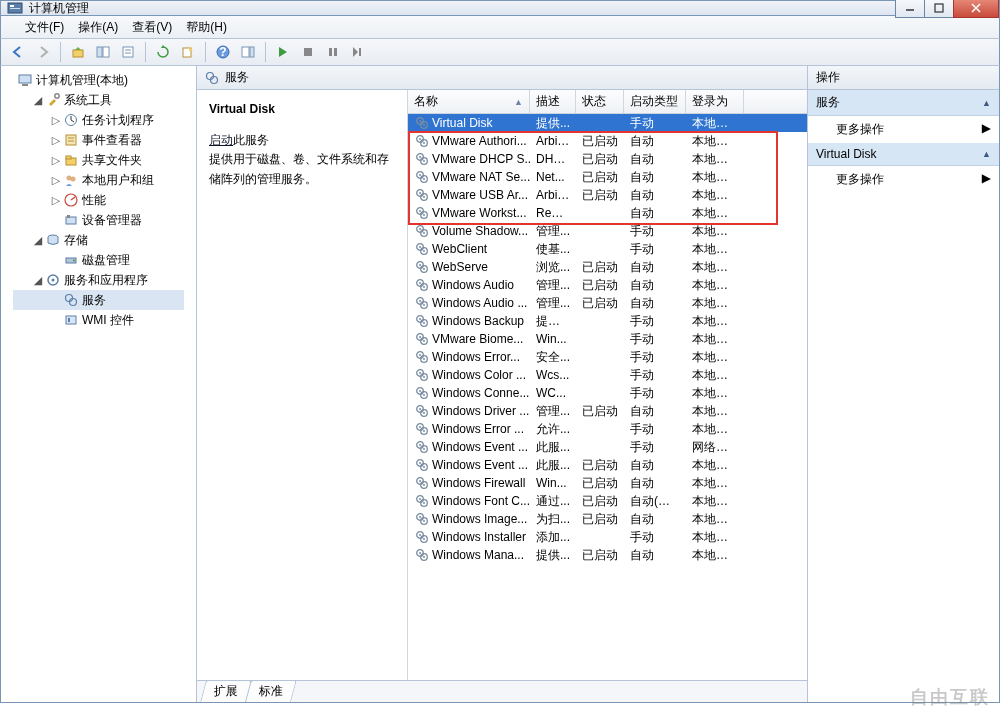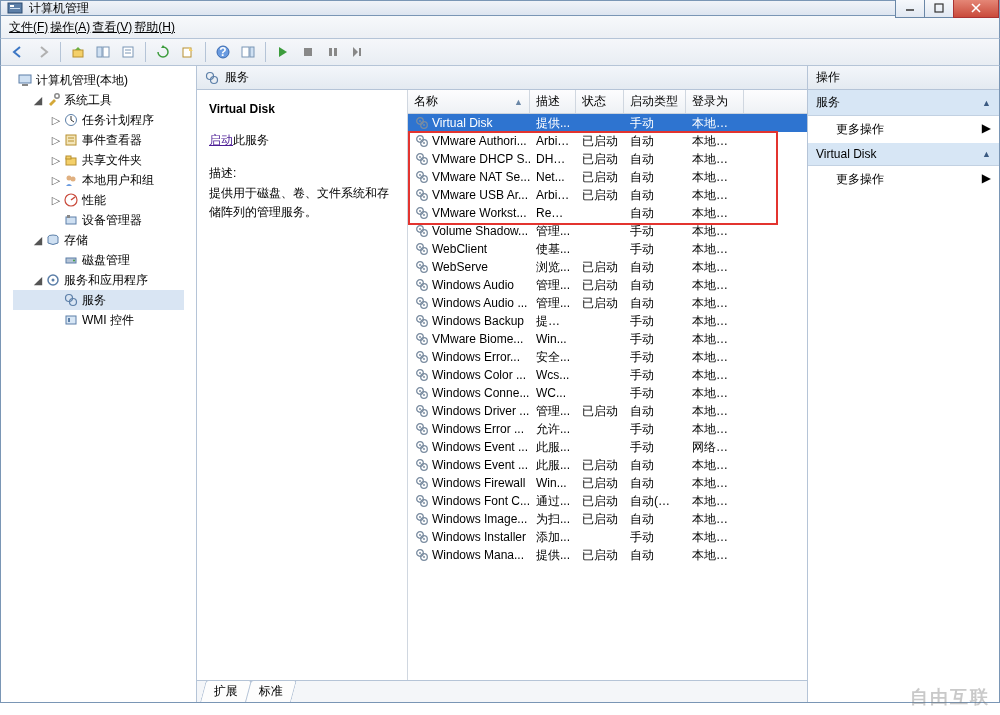--- a/index.html
+++ b/index.html
@@ -8,21 +8,21 @@
 
 .titlebar { height: 16px; background: linear-gradient(#f0f3f8, #dde5f0); border: 1px solid #7a96b5; display: flex; align-items: center; padding-left: 6px; }
 .titlebar .app-icon { width: 16px; height: 16px; margin-right: 6px; display: inline-block; }
 .titlebar .app-icon svg { width:16px; height:16px; }
 .win-controls { margin-left: auto; display: flex; }
 .win-btn { width: 30px; height: 20px; border: 1px solid #6a87a7; margin-left: -1px; display: flex; align-items: center; justify-content: center; background: linear-gradient(#f7f9fc,#e1e8f2); }
 .win-btn.close { background: linear-gradient(#e68a7a,#c94a3b); color:#fff; width:46px; border-color:#a33; }
 .win-btn.close svg { stroke:#fff; }
 
 
-.menubar { height: 22px; background: linear-gradient(#f7f9fb,#eceff4); border-left:1px solid #7a96b5; border-right:1px solid #7a96b5; display:flex; align-items:center; padding-left:8px; gap:2px;text-decoration:underline; }
+.menubar { height: 22px; background: linear-gradient(#f7f9fb,#eceff4); border-left:1px solid #7a96b5; border-right:1px solid #7a96b5; display:flex; align-items:center; padding-left:24px; gap:14px; }
 .menubar span { color:#000; }
 
 
 .toolbar { height: 28px; background: linear-gradient(#f5f7fa,#e8edf3); border:1px solid #b5c4d7; border-left:1px solid #7a96b5; border-right:1px solid #7a96b5; display:flex; align-items:center; padding-left:6px; gap:3px; }
 .tb-btn { width:22px; height:22px; display:flex; align-items:center; justify-content:center; border:1px solid transparent; }
 .tb-sep { width:1px; height:20px; background:#b5c4d7; margin:0 3px; }
 
 
 .main { display:flex; height: calc(715px - 28px - 22px - 28px); border-left:1px solid #7a96b5; border-right:1px solid #7a96b5; border-bottom:1px solid #7a96b5; }
 
@@ -34,21 +34,21 @@
 .tree-item.selected { background:#d9e5f3; }
 .indent1 { padding-left: 18px; }
 .indent2 { padding-left: 36px; }
 
 
 .center { flex:1; display:flex; flex-direction:column; background:#fff; position:relative; }
 .center-header { height:24px; background:linear-gradient(#f3f6fa,#e4eaf1); border-bottom:1px solid #b5c4d7; display:flex; align-items:center; padding-left:8px; gap:6px; }
 .center-body { flex:1; display:flex; overflow:hidden; }
 .detail-pane { width:210px; padding:10px 12px; line-height:1.6; }
 .detail-pane .dtitle { font-weight:bold; margin-bottom:12px; }
-.detail-pane a { color:#4c1d95; text-decoration:underline; }
+.detail-pane a { color:#0f172a; text-decoration:underline; }
 .detail-pane .desc-label { margin-top:14px; }
 .list-pane { flex:1; display:flex; flex-direction:column; overflow:hidden; border-left:1px solid #d0d7e0; }
 .list-header { display:flex; height:24px; background:linear-gradient(#fdfdfe,#eef1f5); border-bottom:1px solid #cbd3dd; }
 .lh { border-right:1px solid #d0d7e0; padding:4px 6px; display:flex; align-items:center; }
 .list-body { flex:1; overflow-y:scroll; overflow-x:hidden; position:relative; }
 .row { display:flex; height:18px; align-items:center; }
 .row.selected { background:#2e74d0; color:#fff; }
 .cell { padding:0 6px; overflow:hidden; text-overflow:ellipsis; white-space:nowrap; }
 .svc-icon { width:16px; height:16px; margin-right:2px; display:inline-flex; align-items:center; justify-content:center; flex-shrink:0; }
 .col-name { width:122px; display:flex; align-items:center; }
@@ -346,21 +346,20 @@
             <circle cx="5" cy="5" r="3.5" fill="none" stroke="#5c7fa8" stroke-width="1.2"></circle>
             <circle cx="9" cy="9" r="3.5" fill="none" stroke="#5c7fa8" stroke-width="1.2"></circle>
           </svg>
         </span>
       <span>服务</span>
     </div>
     <div class="center-body">
       <div class="detail-pane">
         <div class="dtitle">Virtual Disk</div>
         <div><a href="#">启动</a><span>此服务</span></div>
-        <div class="desc-label">描述:</div>
         <div>提供用于磁盘、卷、文件系统和存储阵列的管理服务。</div>
       </div>
       <div class="list-pane">
         <div class="list-header">
           <div class="lh col-name">
               <span>名称</span>
               <span style="margin-left:auto;color:#6a87a7;font-size:9px">▲</span>
             </div>
           <div class="lh col-desc">描述</div>
           <div class="lh col-status">状态</div>

